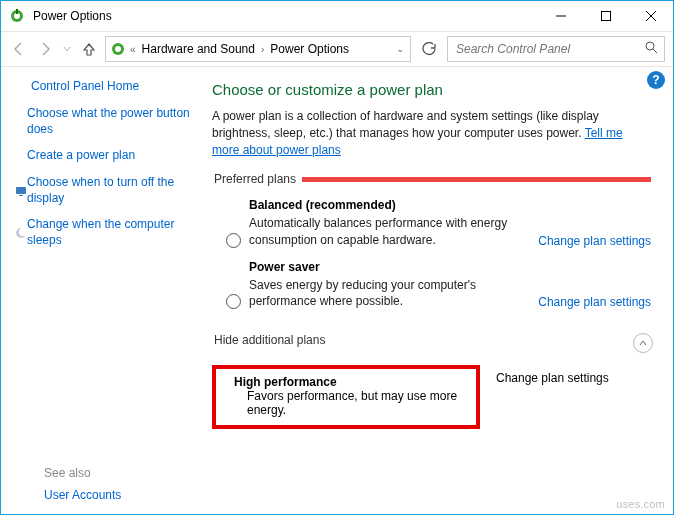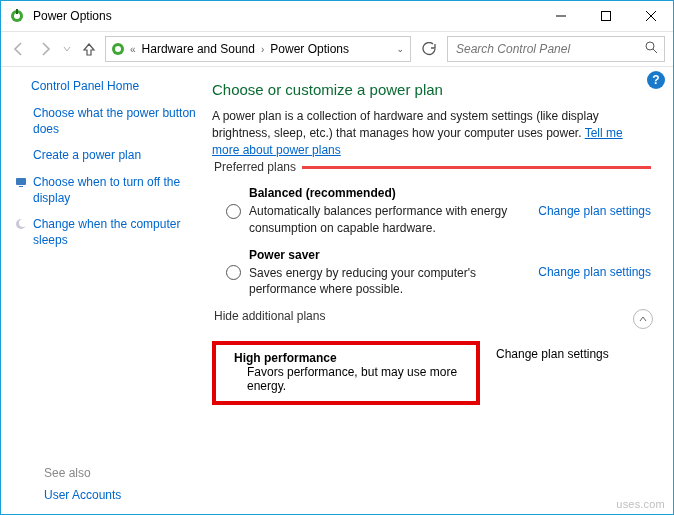--- a/index.html
+++ b/index.html
@@ -21,35 +21,35 @@
   .addr-icon{width:16px;height:16px;display:inline-flex;align-items:center;justify-content:center}
   .addr-drop{margin-left:auto;color:#555;font-size:9px;padding:0 2px}
   .refresh{width:24px;height:24px;display:flex;align-items:center;justify-content:center;color:#555}
   #searchbox{flex:1;border:1px solid #ccc;height:24px;display:flex;align-items:center;padding:0 6px;color:#777}
   #searchbox input{border:none;outline:none;flex:1;font-size:12px;font-style:italic;color:#4c1d95;background:transparent}
   #searchbox .sicon{color:#555}
   
   #body{flex:1;display:flex;overflow:hidden;position:relative}
   #sidebar{width:205px;padding:12px 8px 12px 14px;box-sizing:border-box;display:flex;flex-direction:column}
   #sidebar h4{margin:0 0 12px 16px;font-weight:400;color:#0066cc;font-size:12px}
-  .sidelink{display:flex;align-items:flex-start;gap:6px;margin-bottom:10px}
+  .sidelink{display:flex;align-items:center;margin-bottom:10px}
   .sidelink .bullet{width:12px;height:12px;display:inline-flex;align-items:center;justify-content:center;flex:0 0 12px;margin-top:2px}
   .sidelink a{color:#0066cc;text-decoration:none;line-height:1.35}
   #seealso{margin-top:auto;margin-left:29px}
   #seealso .hdr{color:#888;margin-bottom:8px}
   #seealso a{color:#0066cc;text-decoration:none}
   
   #main{flex:1;padding:14px 22px 12px 6px;box-sizing:border-box;position:relative;overflow:hidden}
   #help{position:absolute;top:4px;right:8px;width:18px;height:18px;border-radius:50%;background:#1979ca;color:#fff;display:flex;align-items:center;justify-content:center;font-weight:bold;font-size:12px}
   h1{margin:0 0 10px 0;font-size:15px;font-weight:400;color:#0a6a32}
   #desc{color:#222;line-height:1.4;margin-bottom:2px}
   #desc a{color:#0066cc;text-decoration:underline}
-  fieldset{border:none;border-top:3px solid #ef4444;margin:2px 0 0 0;padding:10px 0 0 0}
+  fieldset{border:none;border-top:5px solid #ef4444;margin:14px 0 0 0;padding:10px 0 0 0}
   legend{padding-right:6px;color:#333;font-size:12px}
-  .plan{display:flex;align-items:center;padding:2px 0 10px 14px;position:relative}
+  .plan{display:flex;align-items:flex-end;padding:2px 0 10px 14px;position:relative}
   .plan .radio{width:13px;height:13px;border:1px solid #555;border-radius:50%;margin-top:1px;margin-right:8px;flex:0 0 13px;position:relative;background:#fff}
   .plan .txt{flex:1}
   .plan .name{font-weight:bold;color:#000}
   .plan .planlink{color:#0066cc;text-decoration:none;white-space:nowrap;margin-left:8px}
   .plan .pdesc{color:#222;margin-top:3px;line-height:1.35}
   #hide-legend{display:flex;align-items:flex-start;width:100%}
   .expander{width:18px;height:18px;border:1px solid #b8b8b8;border-radius:50%;display:flex;align-items:center;justify-content:center;color:#666;font-size:10px;margin-left:auto}
   #hp-box{display:flex;align-items:flex-start;padding:2px 0 6px 0}
   #hp-inner{border:4px solid #e20000;padding:6px 10px 8px 10px;width:268px;box-sizing:border-box}
   #hp-inner .row1{display:flex;align-items:flex-start}

